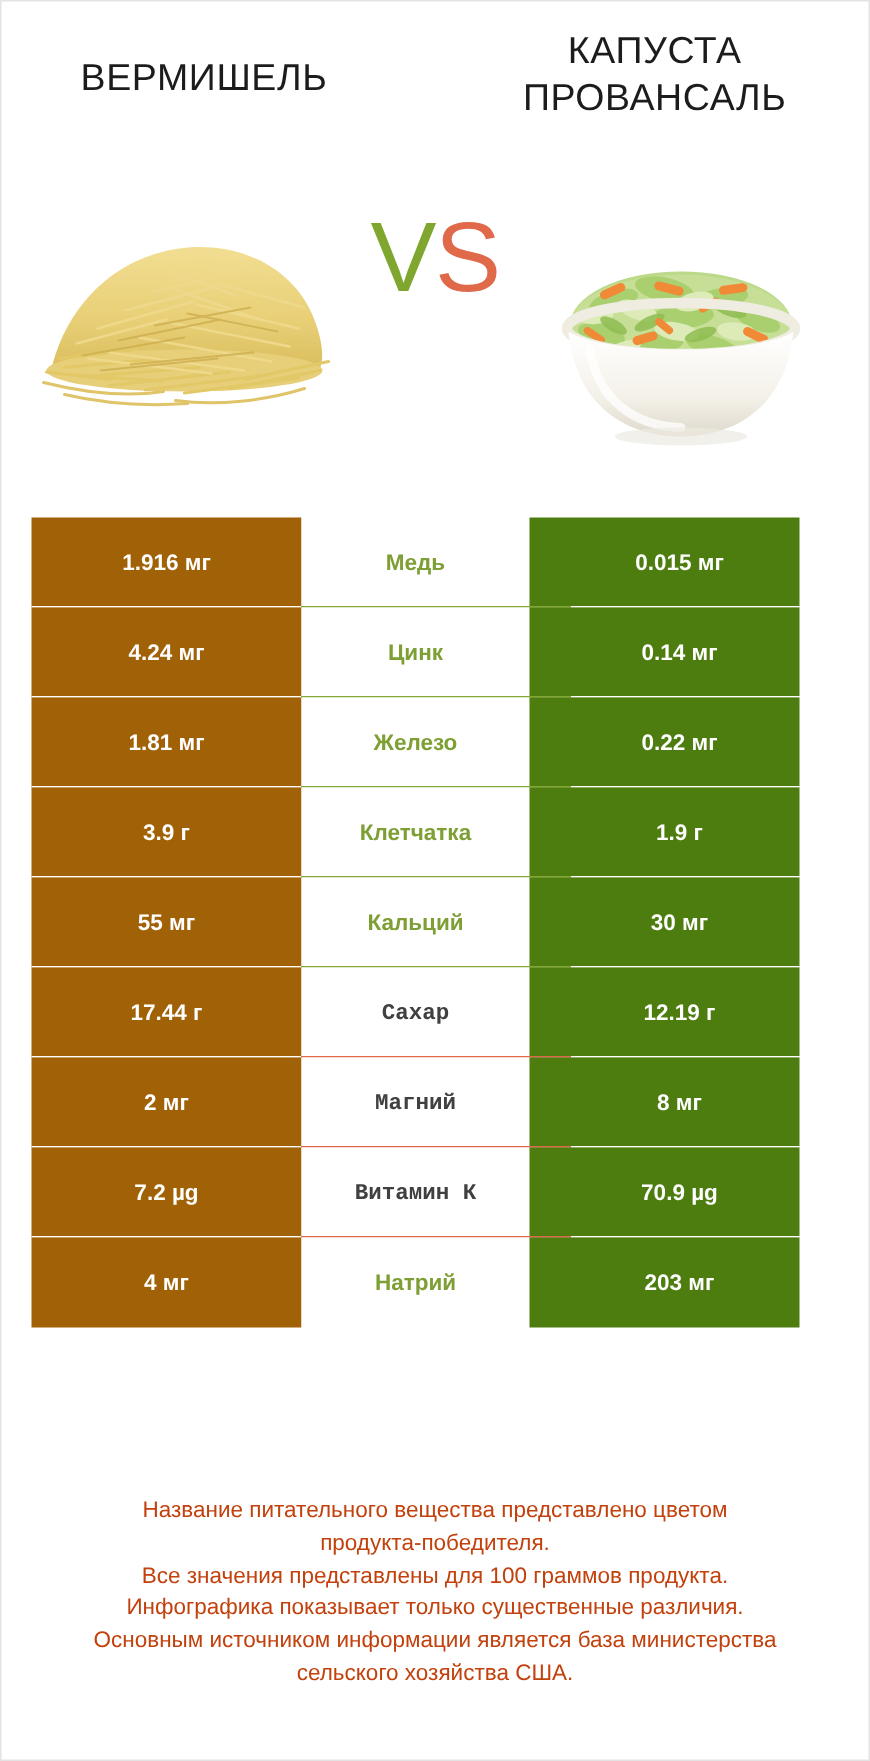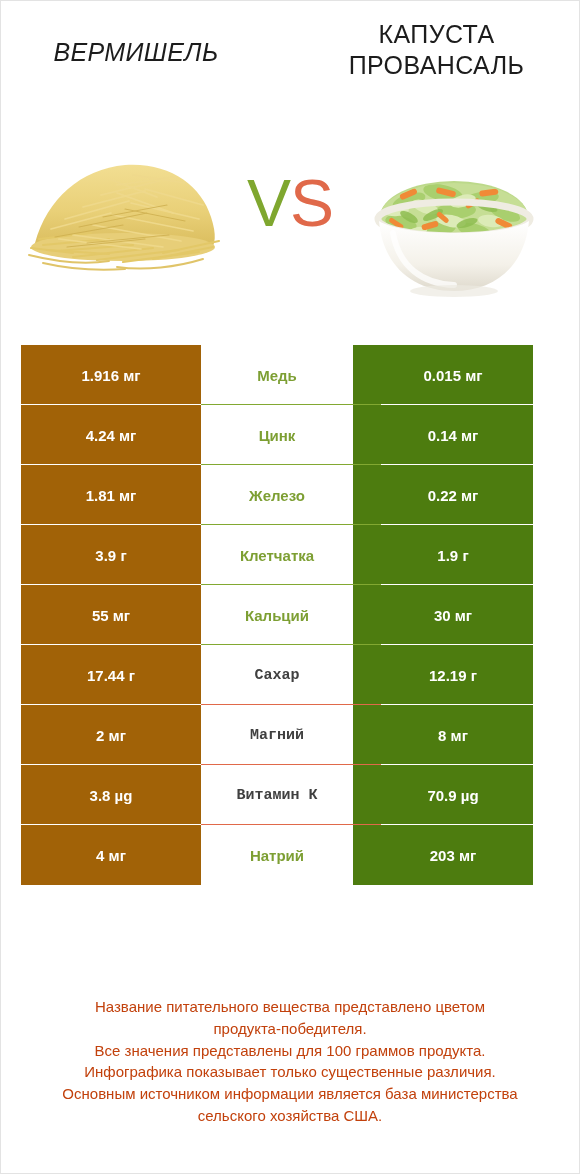--- a/index.html
+++ b/index.html
@@ -29,21 +29,20 @@
     font-weight: 300;
     letter-spacing: 0.4px;
     color: #1c1c1c;
     line-height: 1.22;
     text-transform: uppercase;
   }
   .title-left {
     left: 0;
     width: 270px;
     text-align: center;
-    font-style: italic;
   }
   .title-right {
     right: 0;
     width: 285px;
     text-align: center;
     top: 18px;
   }
 
   
   .vs-strip {
@@ -56,21 +55,21 @@
     height: 185px;
     width: 230px;
   }
   .product-left  { left: 12px; }
   .product-right { right: 10px; }
 
   .vs-word {
     position: absolute;
     left: 50%;
     transform: translateX(-50%);
-    top: 44px;
+    top: 12px;
     font-size: 66px;
     font-weight: 400;
     letter-spacing: -1px;
     white-space: nowrap;
   }
   .vs-v { color: #7FA72F; }
   .vs-s { color: #E0694A; }
 
   
   .table {
@@ -314,21 +313,21 @@
     <div class="cell cell-right">12.19 г</div>
   </div>
 
   <div class="row sep-orange">
     <div class="cell cell-left">2 мг</div>
     <div class="cell cell-mid label-orange">Магний</div>
     <div class="cell cell-right">8 мг</div>
   </div>
 
   <div class="row sep-orange">
-    <div class="cell cell-left">3.8 µg</div>
+    <div class="cell cell-left">7.2 µg</div>
     <div class="cell cell-mid label-orange">Витамин К</div>
     <div class="cell cell-right">70.9 µg</div>
   </div>
 
 
   <div class="row sep-none">
     <div class="cell cell-left">4 мг</div>
     <div class="cell cell-mid label-green">Натрий</div>
     <div class="cell cell-right">203 мг</div>
   </div>

